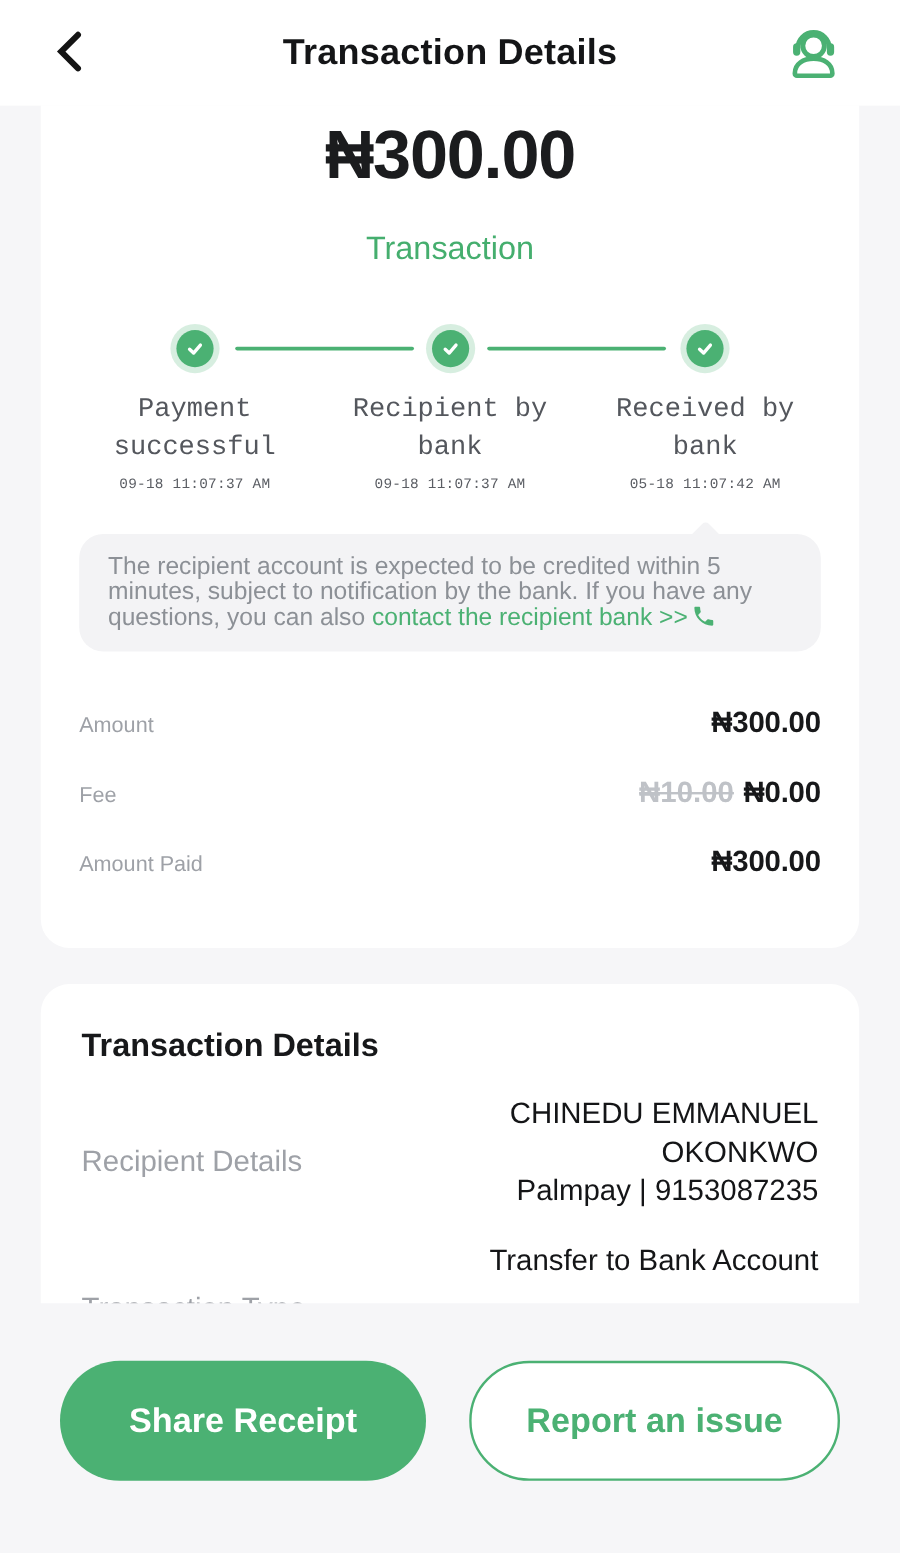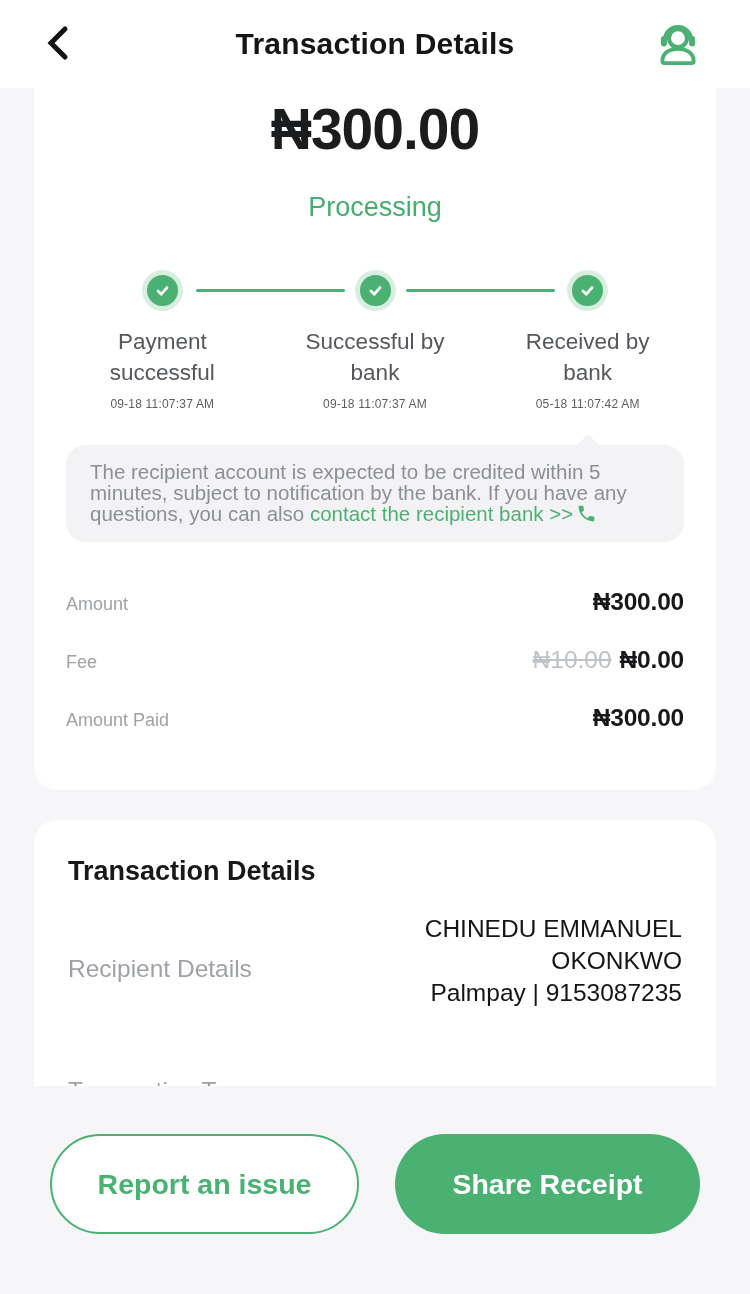--- a/index.html
+++ b/index.html
@@ -64,21 +64,21 @@
     box-shadow:0 0 0 5px rgba(75,177,115,.22);
     display:flex;align-items:center;justify-content:center;
   }
   .step-line{
     position:absolute;top:14px;height:3px;border-radius:2px;
     background:var(--accent-green);width:149px;
   }
   .step-line.l1{left:162px;}
   .step-line.l2{left:372px;}
   .step-labels{display:flex;padding:0 22px;margin-top:20px;}
-  .step-labels .cell{flex:1;text-align:center;}
+  .step-labels .cell{flex:1;text-align:center;font-family:Liberation Mono, monospace;}
   .step-label{
     font-size:22.5px;color:var(--text-mid);line-height:31px;
     max-width:165px;margin:0 auto;
   }
   .step-time{margin-top:9px;font-size:12px;color:var(--time-gray);letter-spacing:.2px;}
   
   .notice{
     position:relative;margin:34px 32px 0;background:var(--bubble-bg);
     border-radius:20px;padding:16px 24px 18px;
   }
@@ -91,21 +91,21 @@
     position:relative;font-size:20.5px;line-height:21px;color:var(--notice-gray);
   }
   .notice-link{color:var(--accent-green);font-weight:500;cursor:pointer;white-space:nowrap;}
   .notice-link svg{vertical-align:-3px;margin-left:3px;}
   
   .amount-rows{margin-top:46px;padding:0 32px;}
   .a-row{display:flex;justify-content:space-between;align-items:baseline;margin-bottom:28px;height:30px;}
   .a-label{font-size:18px;color:var(--text-gray);}
   .a-value{font-size:24.5px;font-weight:700;color:var(--text-dark);letter-spacing:-.2px;}
   .a-old{
-    font-size:24.5px;font-weight:400;color:var(--fee-strike);
+    font-size:24.5px;font-weight:700;color:var(--fee-strike);
     text-decoration:line-through;margin-right:8px;
   }
   
   .d-heading{font-size:27px;font-weight:700;color:var(--text-dark);}
   .d-row{display:flex;justify-content:space-between;margin-top:26px;}
   .d-label{font-size:24.5px;color:var(--text-gray);flex-shrink:0;margin-top:42px;}
   .d-value{
     text-align:right;font-size:24.5px;font-weight:500;color:#141517;
     line-height:32px;max-width:330px;
   }
@@ -139,21 +139,21 @@
         <rect x="8.2" y="17.6" width="5.6" height="9.6" rx="2.8" fill="var(--accent-green)"></rect>
         <rect x="34.2" y="17.6" width="5.6" height="9.6" rx="2.8" fill="var(--accent-green)"></rect>
         <path d="M9.6 40.6 c0-7.4 6.6-11.2 14.4-11.2 s14.4 3.8 14.4 11.2 v0.4 a1.6 1.6 0 0 1 -1.6 1.6 h-25.6 a1.6 1.6 0 0 1 -1.6 -1.6 z" stroke="var(--accent-green)" stroke-width="3.6" stroke-linejoin="round" fill="none"></path>
       </svg>
     </span>
   </button>
 </div>
 
 <div class="card1">
   <div class="amount-big">₦300.00</div>
-  <div class="status-text">Processing</div>
+  <div class="status-text">Transaction</div>
 
   <div class="stepper">
     <div class="step-line l1"></div>
     <div class="step-line l2"></div>
     <div class="step-icons">
       <div class="cell">
           <div class="check-circle">
         <svg width="17" height="17" viewBox="0 0 17 17" fill="none">
               <polyline points="4,9 7.3,12.2 13,5.6" stroke="#fff" stroke-width="2.8" stroke-linecap="round" stroke-linejoin="round"></polyline>
             </svg>
@@ -173,21 +173,21 @@
             </svg>
       </div>
         </div>
     </div>
     <div class="step-labels">
       <div class="cell">
         <div class="step-label">Payment successful</div>
         <div class="step-time">09-18 11:07:37 AM</div>
       </div>
       <div class="cell">
-        <div class="step-label">Successful by bank</div>
+        <div class="step-label">Recipient by bank</div>
         <div class="step-time">09-18 11:07:37 AM</div>
       </div>
       <div class="cell">
         <div class="step-label">Received by bank</div>
         <div class="step-time">05-18 11:07:42 AM</div>
       </div>
     </div>
   </div>
 
   <div class="notice">
@@ -220,19 +220,20 @@
   <div class="d-heading">Transaction Details</div>
   <div class="d-row">
     <div class="d-label">Recipient Details</div>
     <div class="d-value">
       <div>CHINEDU EMMANUEL OKONKWO</div>
       <div>Palmpay | 9153087235</div>
     </div>
   </div>
   <div class="d-row">
     <div class="d-label">Transaction Type</div>
+    <div class="d-value">Transfer to Bank Account</div>
   </div>
 </div>
 
 <div class="actions">
+  <button class="btn btn-fill">Share Receipt</button>
   <button class="btn btn-outline">Report an issue</button>
-  <button class="btn btn-fill">Share Receipt</button>
 </div>
 
 </body></html>

